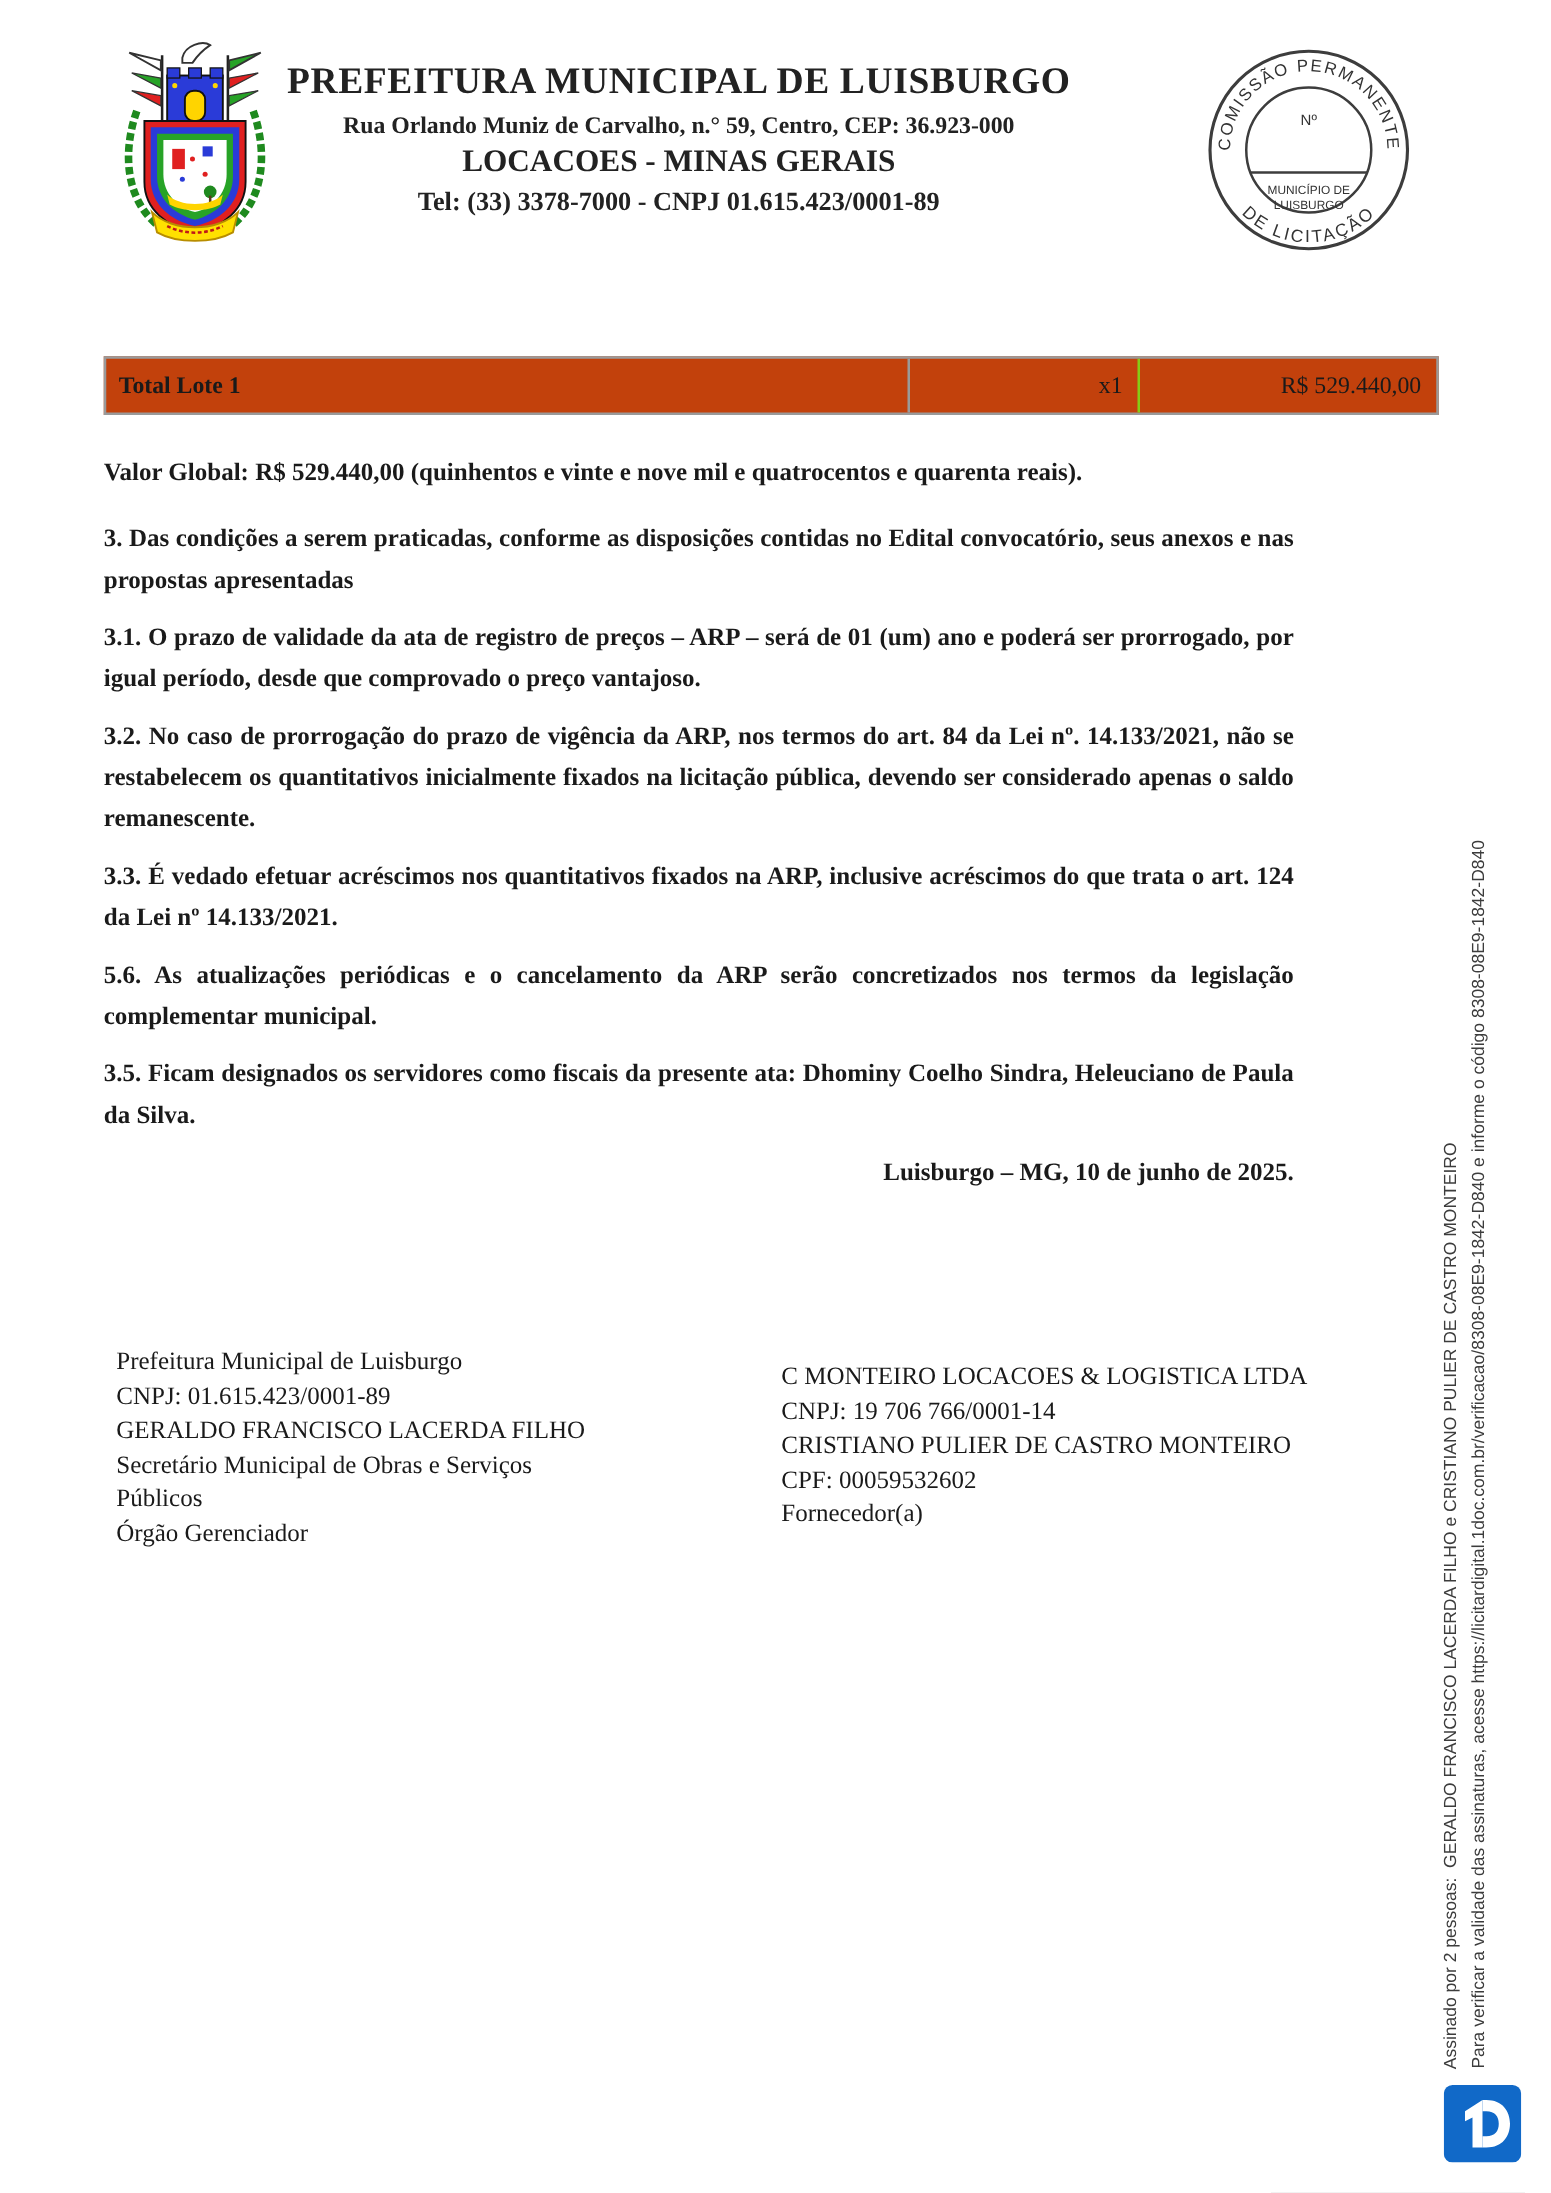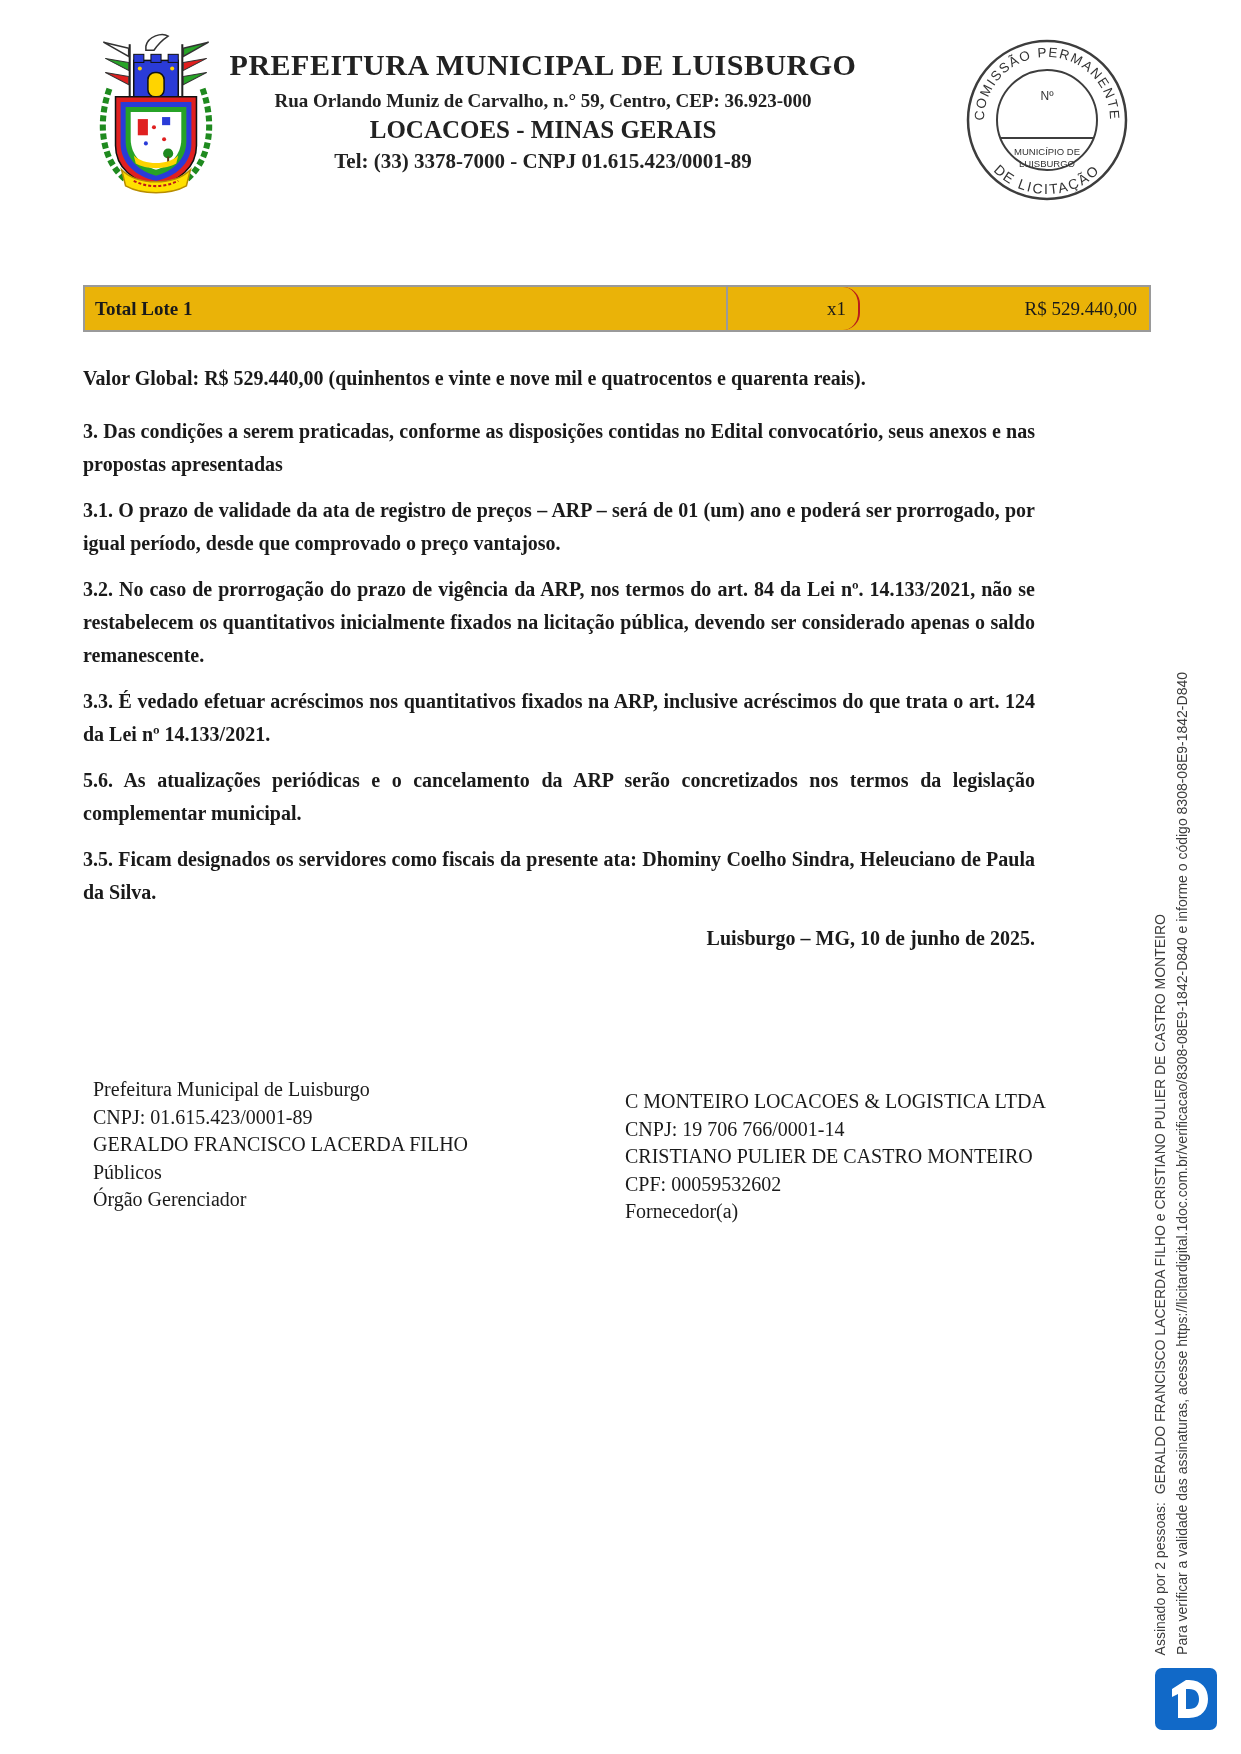--- a/index.html
+++ b/index.html
@@ -20,28 +20,28 @@
   }
   .header-title{font-size:30px;line-height:34px;letter-spacing:.5px;}
   .header-address{font-size:19px;line-height:27px;margin-top:5px;}
   .header-city{font-size:25px;line-height:28px;margin-top:2px;}
   .header-contact{font-size:21px;line-height:26px;margin-top:4px;}
   .stamp{position:absolute;left:962px;top:36px;width:170px;height:168px;}
   
   .summary-table{
     position:absolute;left:83px;top:285px;width:1068px;height:47px;
     display:flex;box-sizing:border-box;
-    border:2px solid #9a9a9a;background:#eab308;
+    border:2px solid #9a9a9a;background:#c2410c;
     font-size:19px;
   }
   .summary-table .cell{
     display:flex;align-items:center;box-sizing:border-box;height:100%;
   }
   .cell-label{width:643px;padding-left:10px;font-weight:bold;border-right:2px solid #9a9a9a;}
-  .cell-qty{width:132px;justify-content:flex-end;padding-right:12px;border-right:2px solid #b91c1c;border-radius:17px;}
+  .cell-qty{width:184px;justify-content:flex-end;padding-right:12px;border-right:2px solid #84cc16;}
   .cell-total{flex:1;justify-content:flex-end;padding-right:12px;font-family:Liberation Serif, serif;}
   
   .body-text{
     position:absolute;left:83px;top:362px;width:952px;
     font-size:20px;line-height:33px;text-align:justify;
   }
   .body-text p{margin:0 0 13px 0;font-weight:bold;}
   .section-heading{font-weight:bold;margin-top:20px !important;}
   .date-line{text-align:right;}
   
@@ -150,20 +150,21 @@
     <p>3.3. É vedado efetuar acréscimos nos quantitativos fixados na ARP, inclusive acréscimos do que trata o art. 124 da Lei nº 14.133/2021.</p>
     <p>5.6. As atualizações periódicas e o cancelamento da ARP serão concretizados nos termos da legislação complementar municipal.</p>
     <p>3.5. Ficam designados os servidores como fiscais da presente ata: Dhominy Coelho Sindra, Heleuciano de Paula da Silva.</p>
     <p class="date-line">Luisburgo – MG, 10 de junho de 2025.</p>
   </div>
 
   <div class="sig-block sig-left">
     <div>Prefeitura Municipal de Luisburgo</div>
     <div>CNPJ: 01.615.423/0001-89</div>
     <div>GERALDO FRANCISCO LACERDA FILHO</div>
+    <div>Secretário Municipal de Obras e Serviços</div>
     <div>Públicos</div>
     <div>Órgão Gerenciador</div>
   </div>
 
   <div class="sig-block sig-right">
     <div>C MONTEIRO LOCACOES &amp; LOGISTICA LTDA</div>
     <div>CNPJ: 19 706 766/0001-14</div>
     <div>CRISTIANO PULIER DE CASTRO MONTEIRO</div>
     <div>CPF: 00059532602</div>
     <div>Fornecedor(a)</div>

